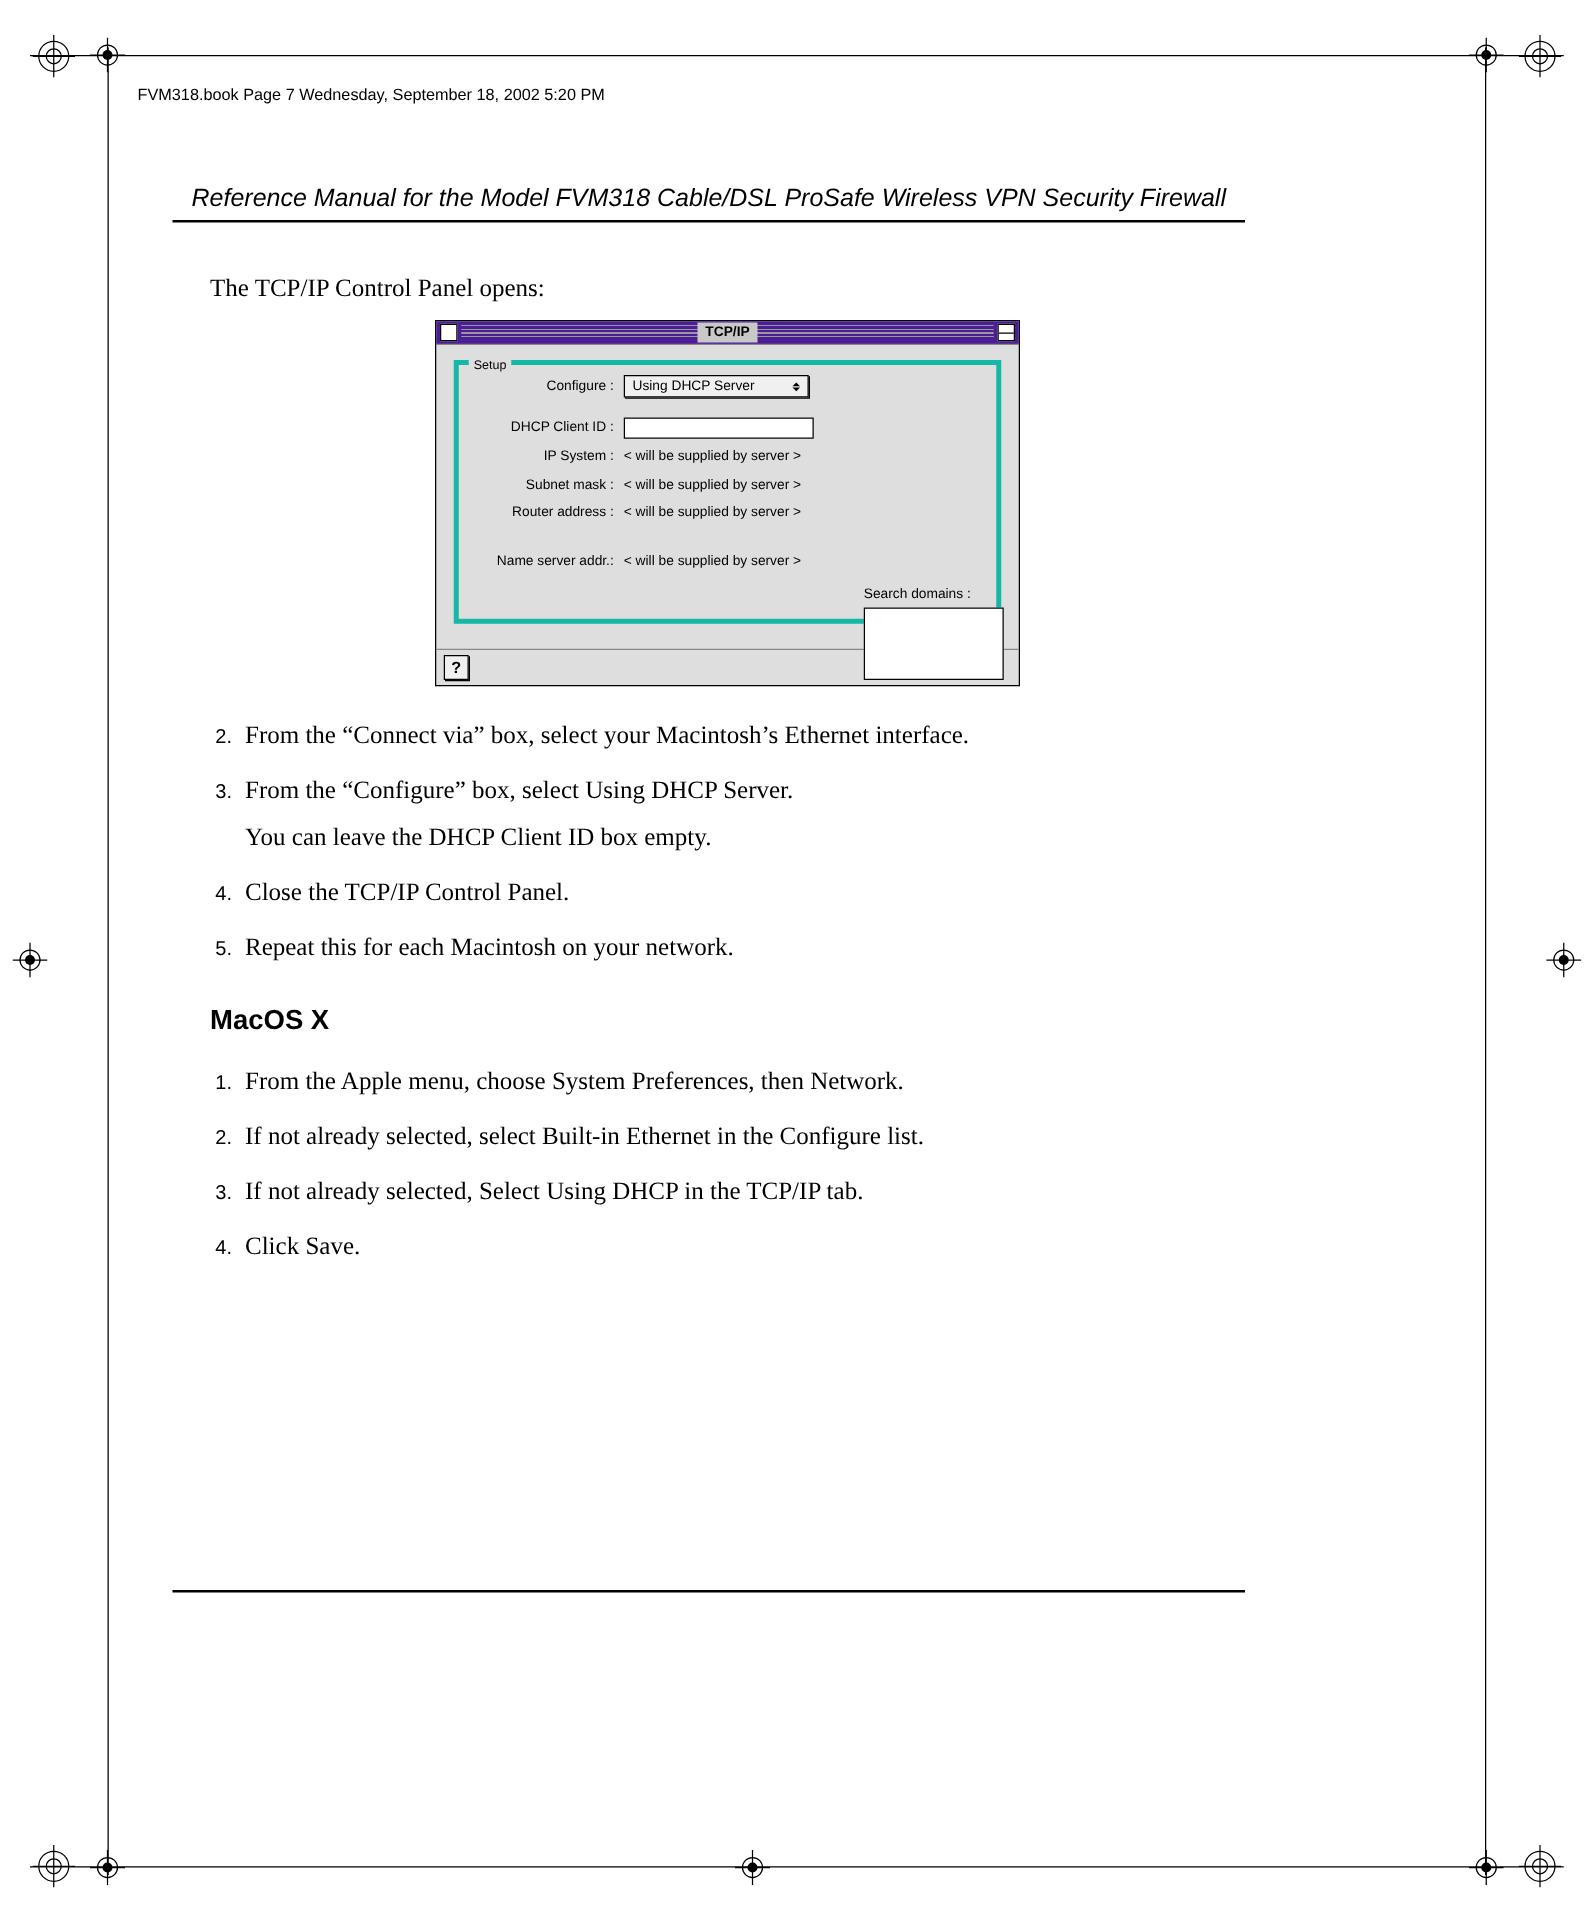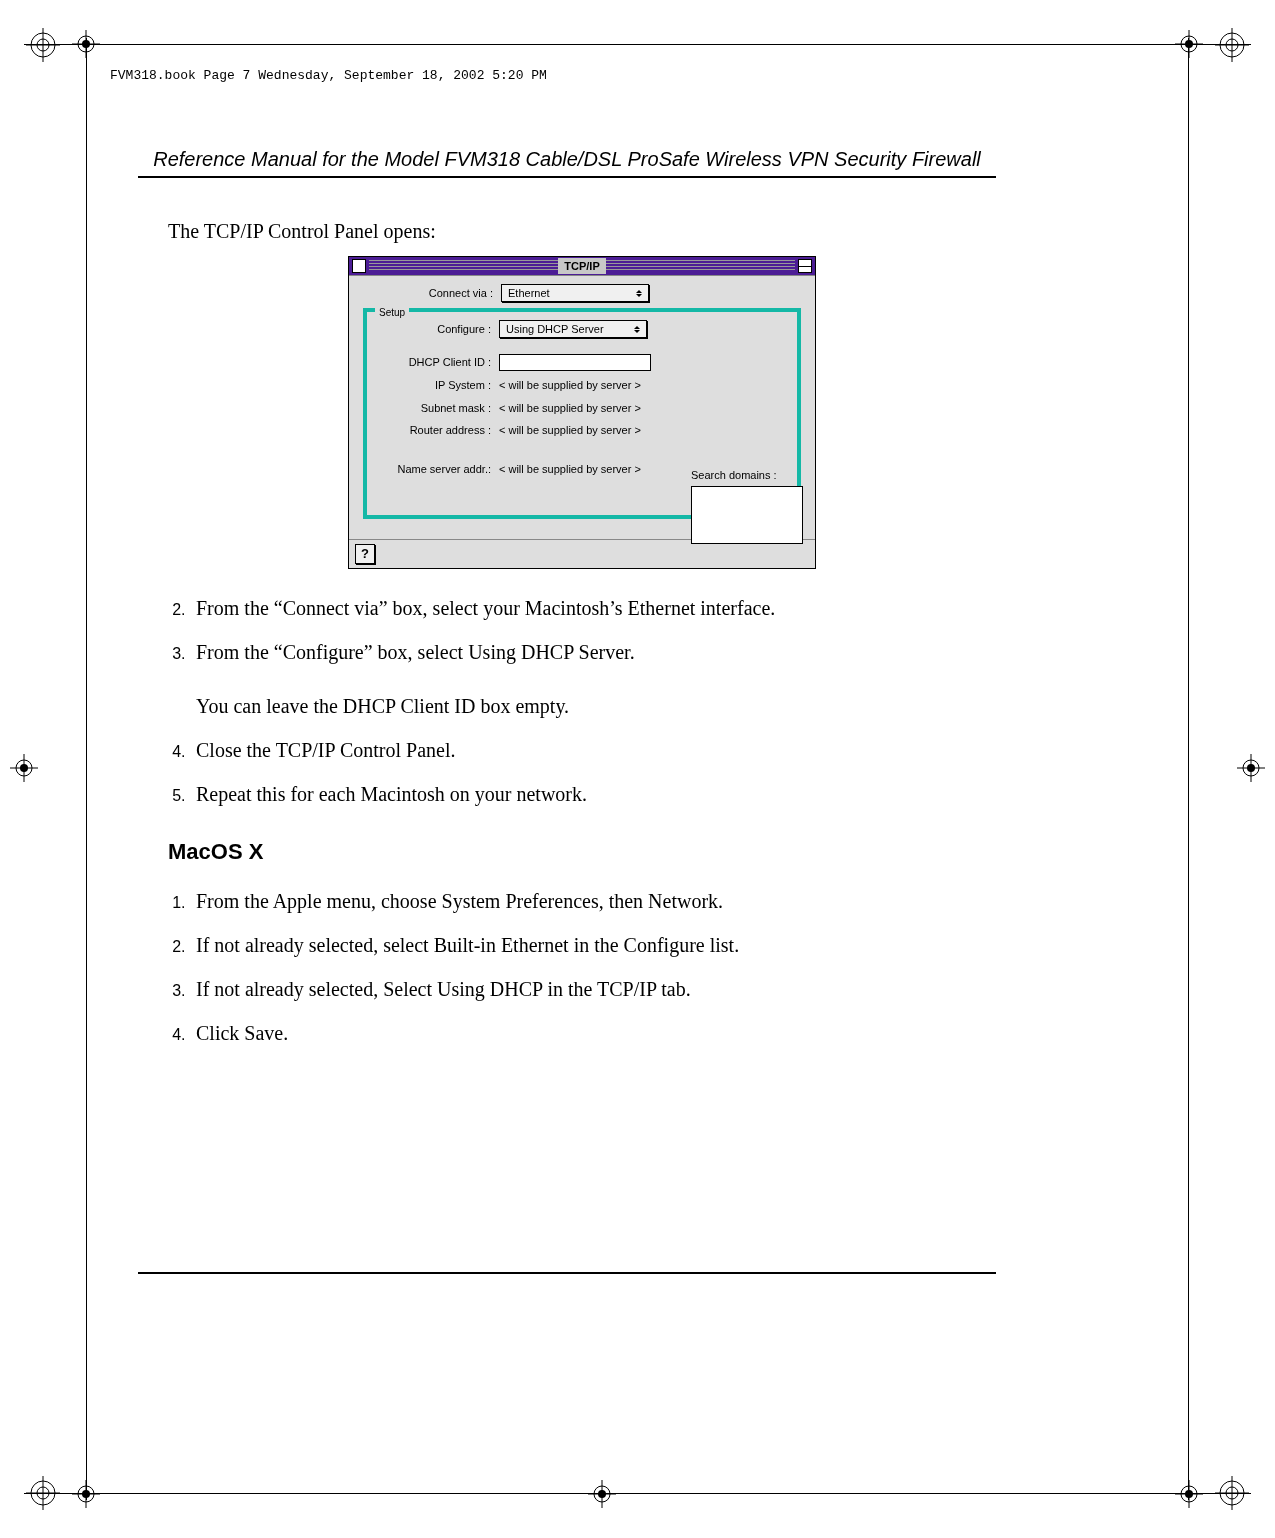--- a/index.html
+++ b/index.html
@@ -17,21 +17,21 @@
     left: 138px;
     top: 0;
     width: 858px;
     height: 1538px;
   }
   .book-meta {
     position: absolute;
     left: -28px;
     top: 68px;
     font-size: 13px;
-    font-family: Liberation Mono, monospace;
+    font-family: Liberation Sans, sans-serif;
   }
   .rule {
     border: none;
     border-top: 2px solid #000;
     margin: 0;
   }
   .header-rule-container {
     position: absolute;
     left: 0; right: 0;
     top: 176px;
@@ -205,21 +205,21 @@
   ol.steps > li {
     padding-left: 6px;
     margin-bottom: 14px;
     font-size: 20px;
   }
   ol.steps > li::marker {
     font-family: Helvetica, Arial, sans-serif;
     font-size: 16px;
   }
   ol.steps > li > p {
-    margin: 24px 0 0 0;
+    margin: 8px 0 0 0;
   }
   h2.section-heading {
     font-family: Helvetica, Arial, sans-serif;
     font-size: 22px;
     font-weight: bold;
     margin: 26px 0 18px 0;
   }
   .footer-area {
     position: absolute;
     left: 0; right: 0;
@@ -385,27 +385,20 @@
 
     <div class="panel-wrap">
       <div class="tcpip-panel">
         <div class="tcpip-titlebar">
           <span class="close-box"></span>
           <span class="stripes"></span>
           <span class="title-text">TCP/IP</span>
           <span class="collapse-box"></span>
         </div>
         <div class="tcpip-body">
-          <div class="row">
-            <span class="row-label">Connect via :</span>
-            <span class="popup" style="width:120px;">
-              <span>Ethernet</span>
-              <span class="chevrons"></span>
-            </span>
-          </div>
           <div class="setup-fieldset">
             <span class="legend">Setup</span>
             <div class="row">
               <span class="row-label" style="width:118px;">Configure :</span>
               <span class="popup" style="width:120px;">
                 <span>Using DHCP Server</span>
                 <span class="chevrons"></span>
               </span>
             </div>
             <div style="height:10px;"></div>

